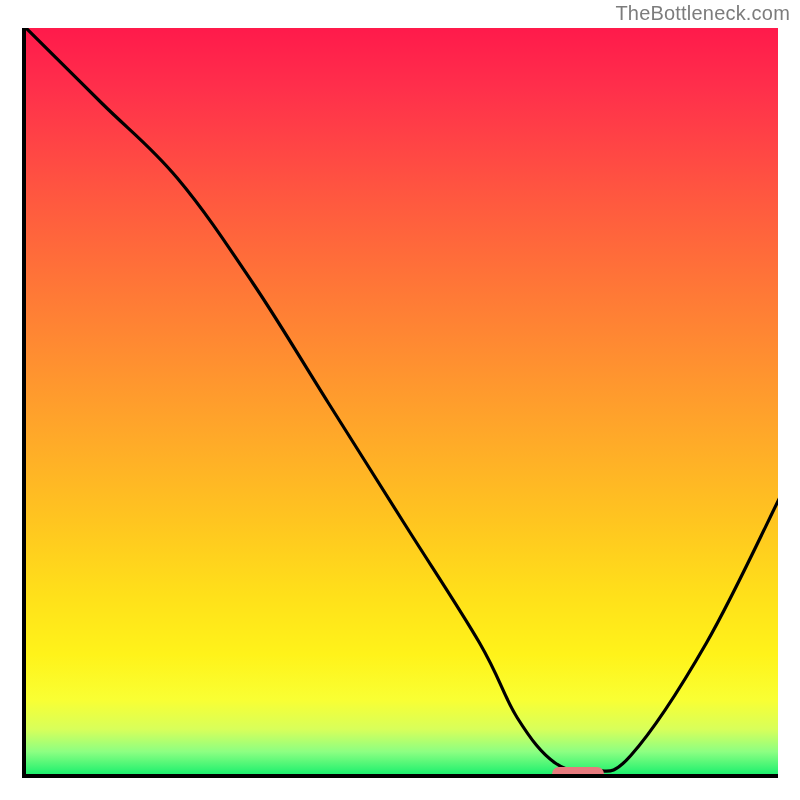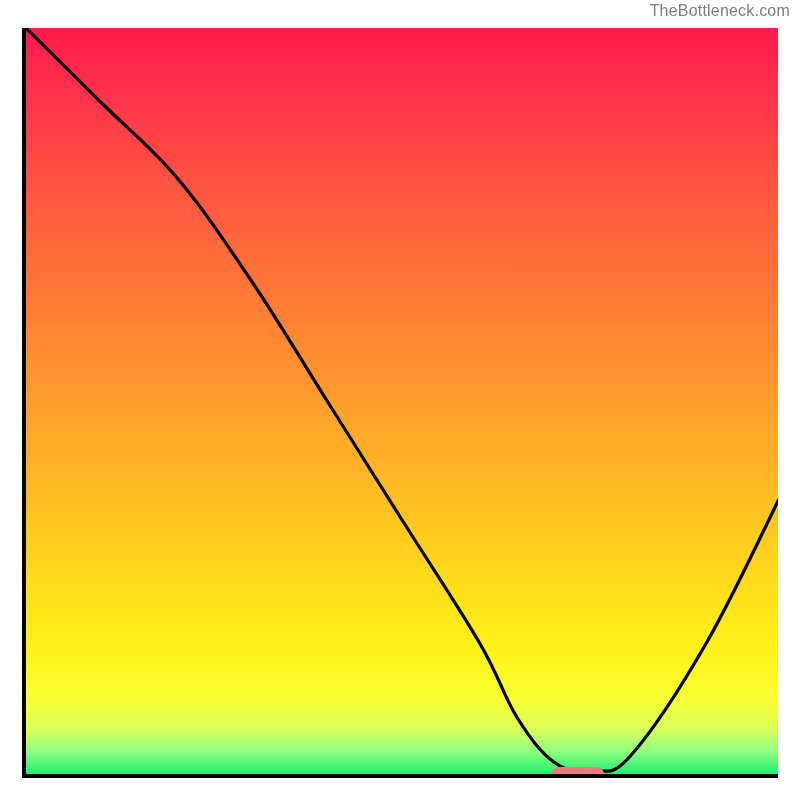--- a/index.html
+++ b/index.html
@@ -3,21 +3,21 @@
 <meta charset="utf-8">
 <style>
   * { margin: 0; padding: 0; box-sizing: border-box; }
   html, body { width: 800px; height: 800px; overflow: hidden; background: #fff; }
   .wrap { position: relative; width: 800px; height: 800px; }
   .attribution {
     position: absolute;
     top: 2px;
     right: 10px;
     font-family: Arial, Helvetica, sans-serif;
-    font-size: 16px;
+    font-size: 20px;
     color: #7c7c7c;
     font-weight: 500;
     letter-spacing: 0.2px;
   }
   .plot {
     position: absolute;
     left: 22px;
     top: 28px;
     width: 756px;
     height: 750px;

